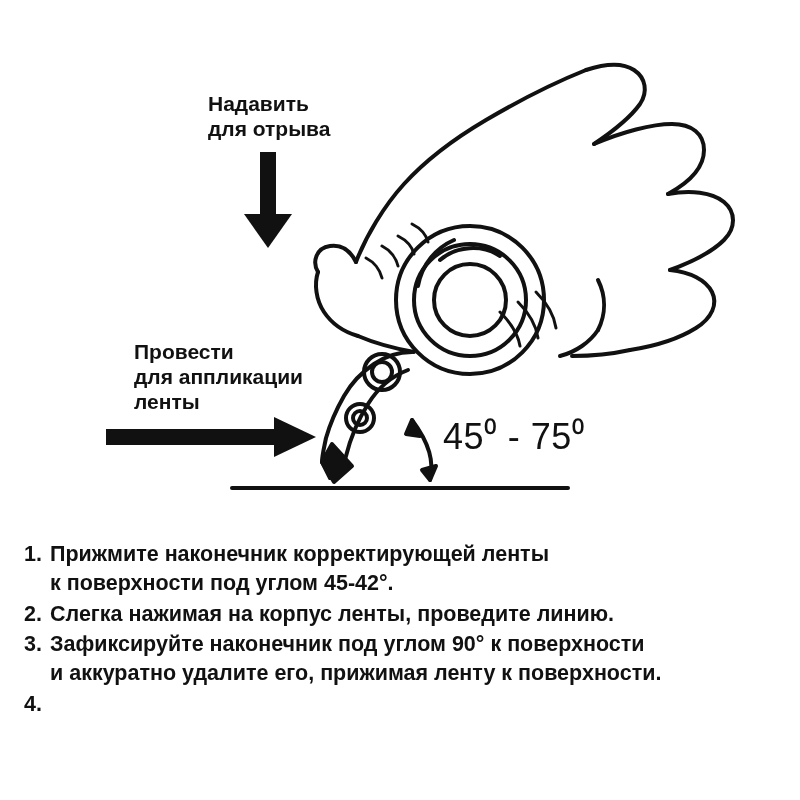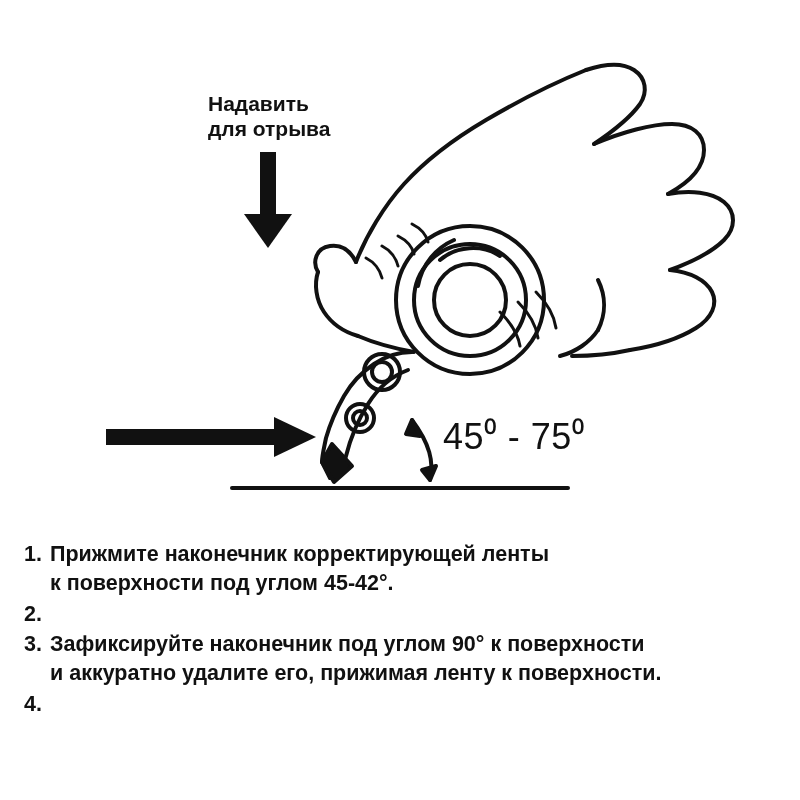--- a/index.html
+++ b/index.html
@@ -150,30 +150,34 @@
       <g fill="#111111" stroke="none">
         <rect x="106" y="429" width="172" height="16"></rect>
         <path d="M274 417 L274 457 L316 437 Z"></path>
       </g>
 
     </g>
   </svg>
 
   <div class="label" id="label-press">Надавить
 для отрыва</div>
+  <div class="label" id="label-draw">Провести
+для аппликации
+ленты</div>
   <div class="label" id="label-angle">45⁰ - 75⁰</div>
 
   <div class="steps">
     <div class="step">
       <span class="step-num">1.</span>
       <span class="step-text">Прижмите наконечник корректирующей ленты
 к поверхности под углом 45-42°.</span>
     </div>
     <div class="step">
       <span class="step-num">2.</span>
+      <span class="step-text">Слегка нажимая на корпус ленты, проведите линию.</span>
     </div>
     <div class="step">
       <span class="step-num">3.</span>
       <span class="step-text">Зафиксируйте наконечник под углом 90° к поверхности
 и аккуратно удалите его, прижимая ленту к поверхности.</span>
     </div>
     <div class="step">
       <span class="step-num">4.</span>
     </div>
   </div>

